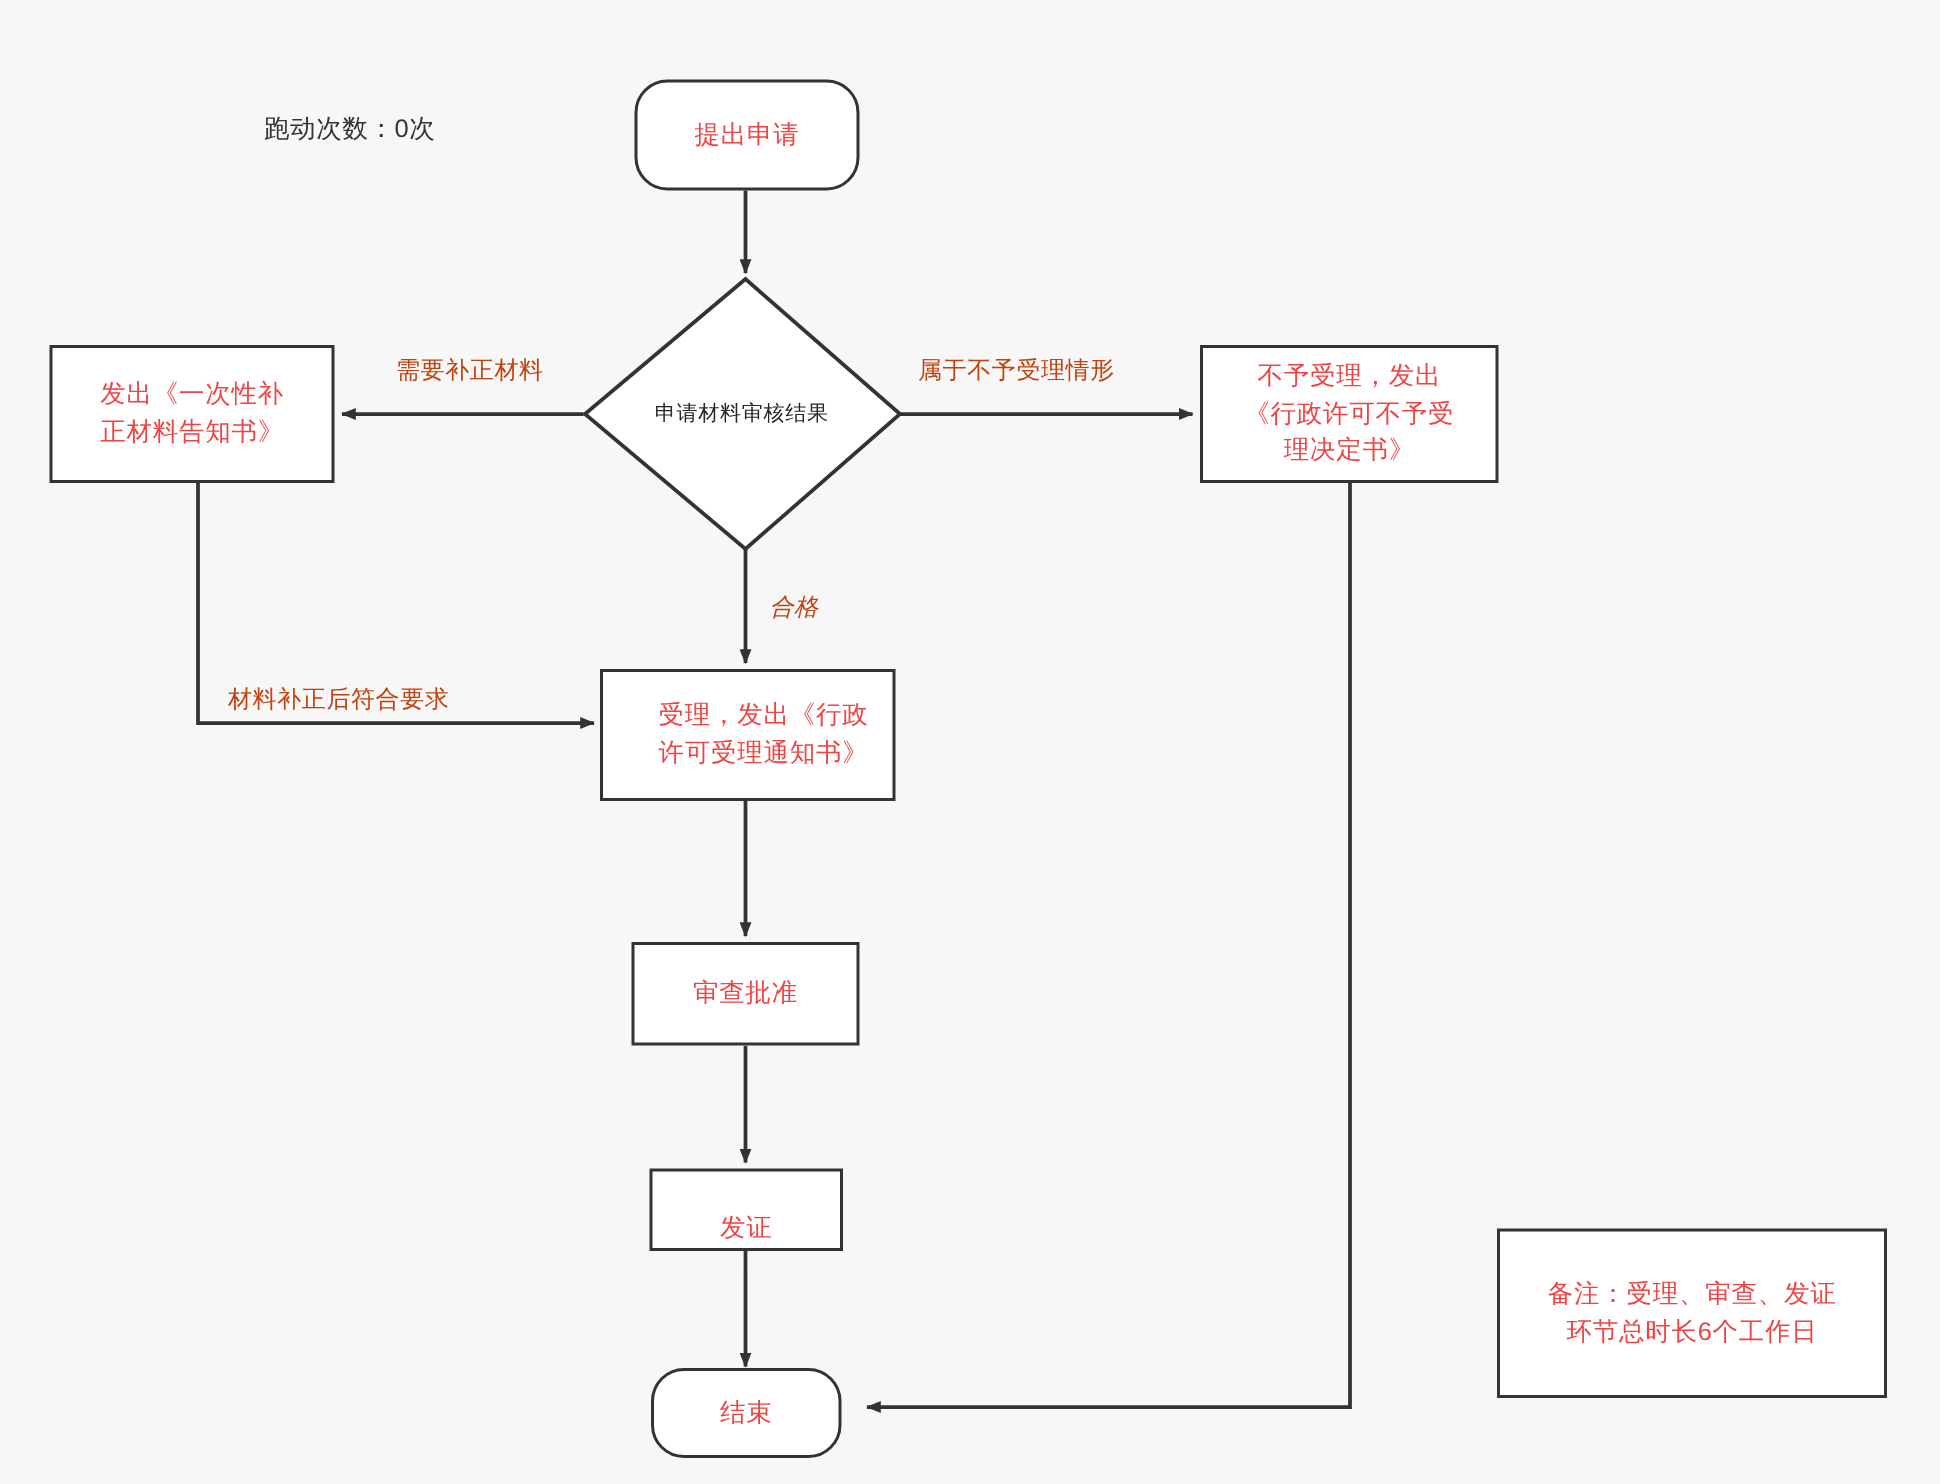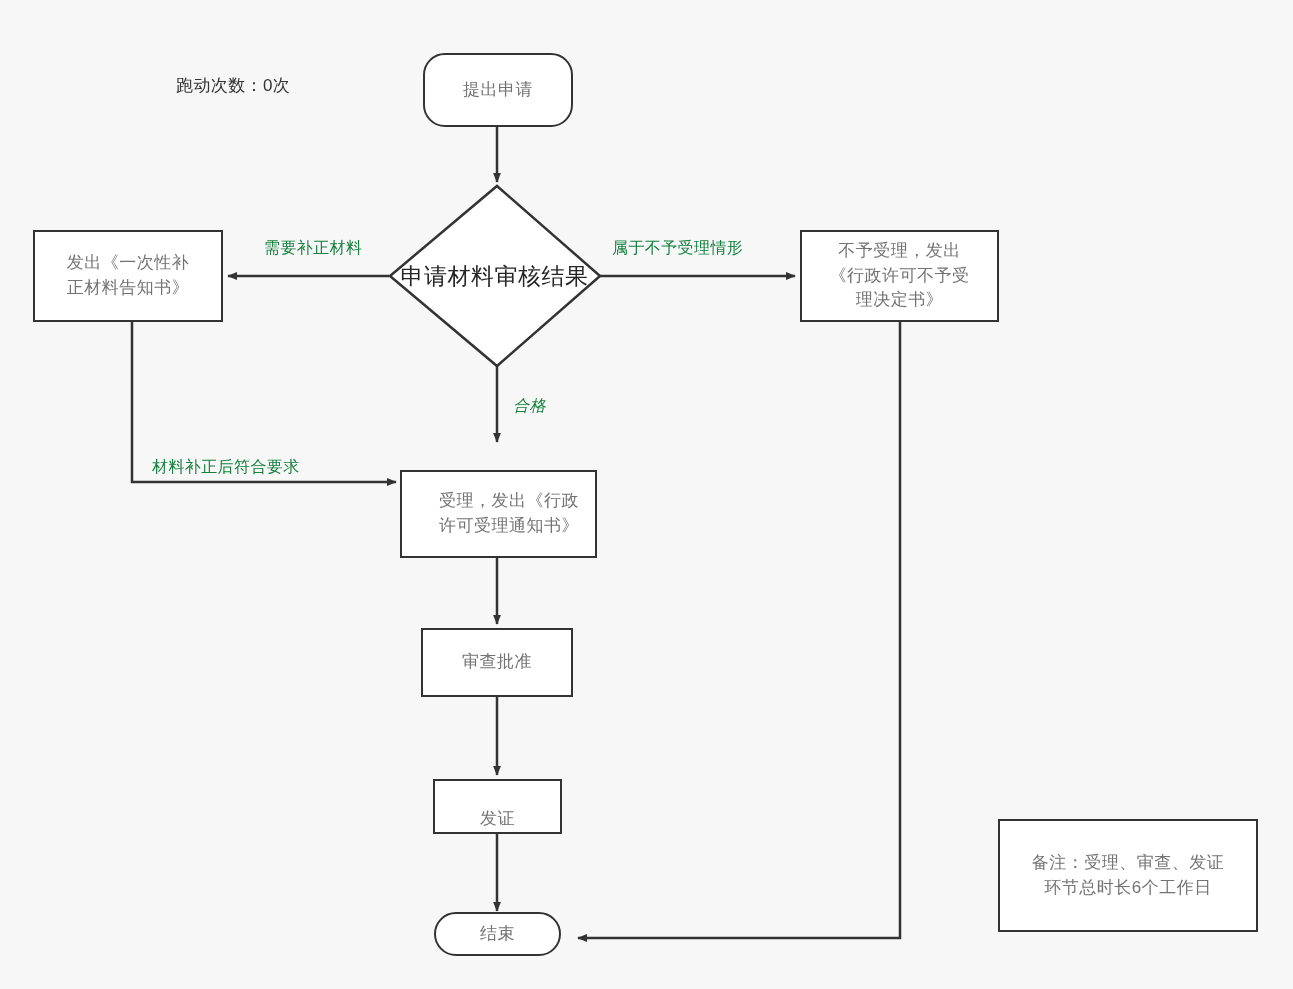--- a/index.html
+++ b/index.html
@@ -27,36 +27,36 @@
   }
   .node {
     position: absolute;
     background: #ffffff;
     border: 2.5px solid #333333;
     box-sizing: border-box;
     display: flex;
     align-items: center;
     justify-content: center;
     text-align: center;
-    color: #737373;
+    color: #ef4444;
     font-size: 17px;
     line-height: 1.45;
     letter-spacing: 0.5px;
   }
   .node.terminal {
     border-radius: 22px;
   }
   .node-text {
     display: block;
     white-space: pre-line;
     padding: 0 6px;
   }
   .edge-label {
     position: absolute;
-    color: #15803d;
+    color: #c2410c;
     font-size: 16px;
     line-height: 1.3;
     white-space: nowrap;
     letter-spacing: 0.4px;
   }
   .free-label {
     position: absolute;
     color: #333333;
     font-size: 17px;
     white-space: nowrap;
@@ -65,21 +65,21 @@
   .diamond-wrap {
     position: absolute;
     display: flex;
     align-items: center;
     justify-content: center;
   }
   .diamond-text {
     position: relative;
     z-index: 2;
     color: #262626;
-    font-size: 23px;
+    font-size: 14px;
     white-space: nowrap;
     letter-spacing: 0.5px;
   }
 </style>
 </head>
 <body>
 
 <div id="canvas">
 
   <svg class="svg-layer" viewBox="0 0 1293 989">
@@ -124,34 +124,34 @@
     <span class="node-text">发出《一次性补
 正材料告知书》</span>
   </div>
 
   <div class="node" style="left:800px; top:214px; width:199px; height:92px;">
     <span class="node-text">不予受理，发出
 《行政许可不予受
 理决定书》</span>
   </div>
 
-  <div class="node" style="left:400px; top:454px; width:197px; height:88px;padding-left:21px;">
+  <div class="node" style="left:400px; top:430px; width:197px; height:88px;padding-left:21px;">
     <span class="node-text">受理，发出《行政
 许可受理通知书》</span>
   </div>
 
   <div class="node" style="left:421px; top:612px; width:152px; height:69px;">
     <span class="node-text">审查批准</span>
   </div>
 
   <div class="node" style="left:433px; top:763px; width:129px; height:55px;align-items:flex-end;">
     <span class="node-text">发证</span>
   </div>
 
-  <div class="node terminal" style="left:434px; top:896px; width:127px; height:44px;">
+  <div class="node terminal" style="left:434px; top:896px; width:127px; height:60px;">
     <span class="node-text">结束</span>
   </div>
 
   <div class="node" style="left:998px; top:803px; width:260px; height:113px; border-width:2px;">
     <span class="node-text">备注：受理、审查、发证
 环节总时长6个工作日</span>
   </div>
 
   <div class="edge-label" style="left:264px; top:222px;">需要补正材料</div>
 

